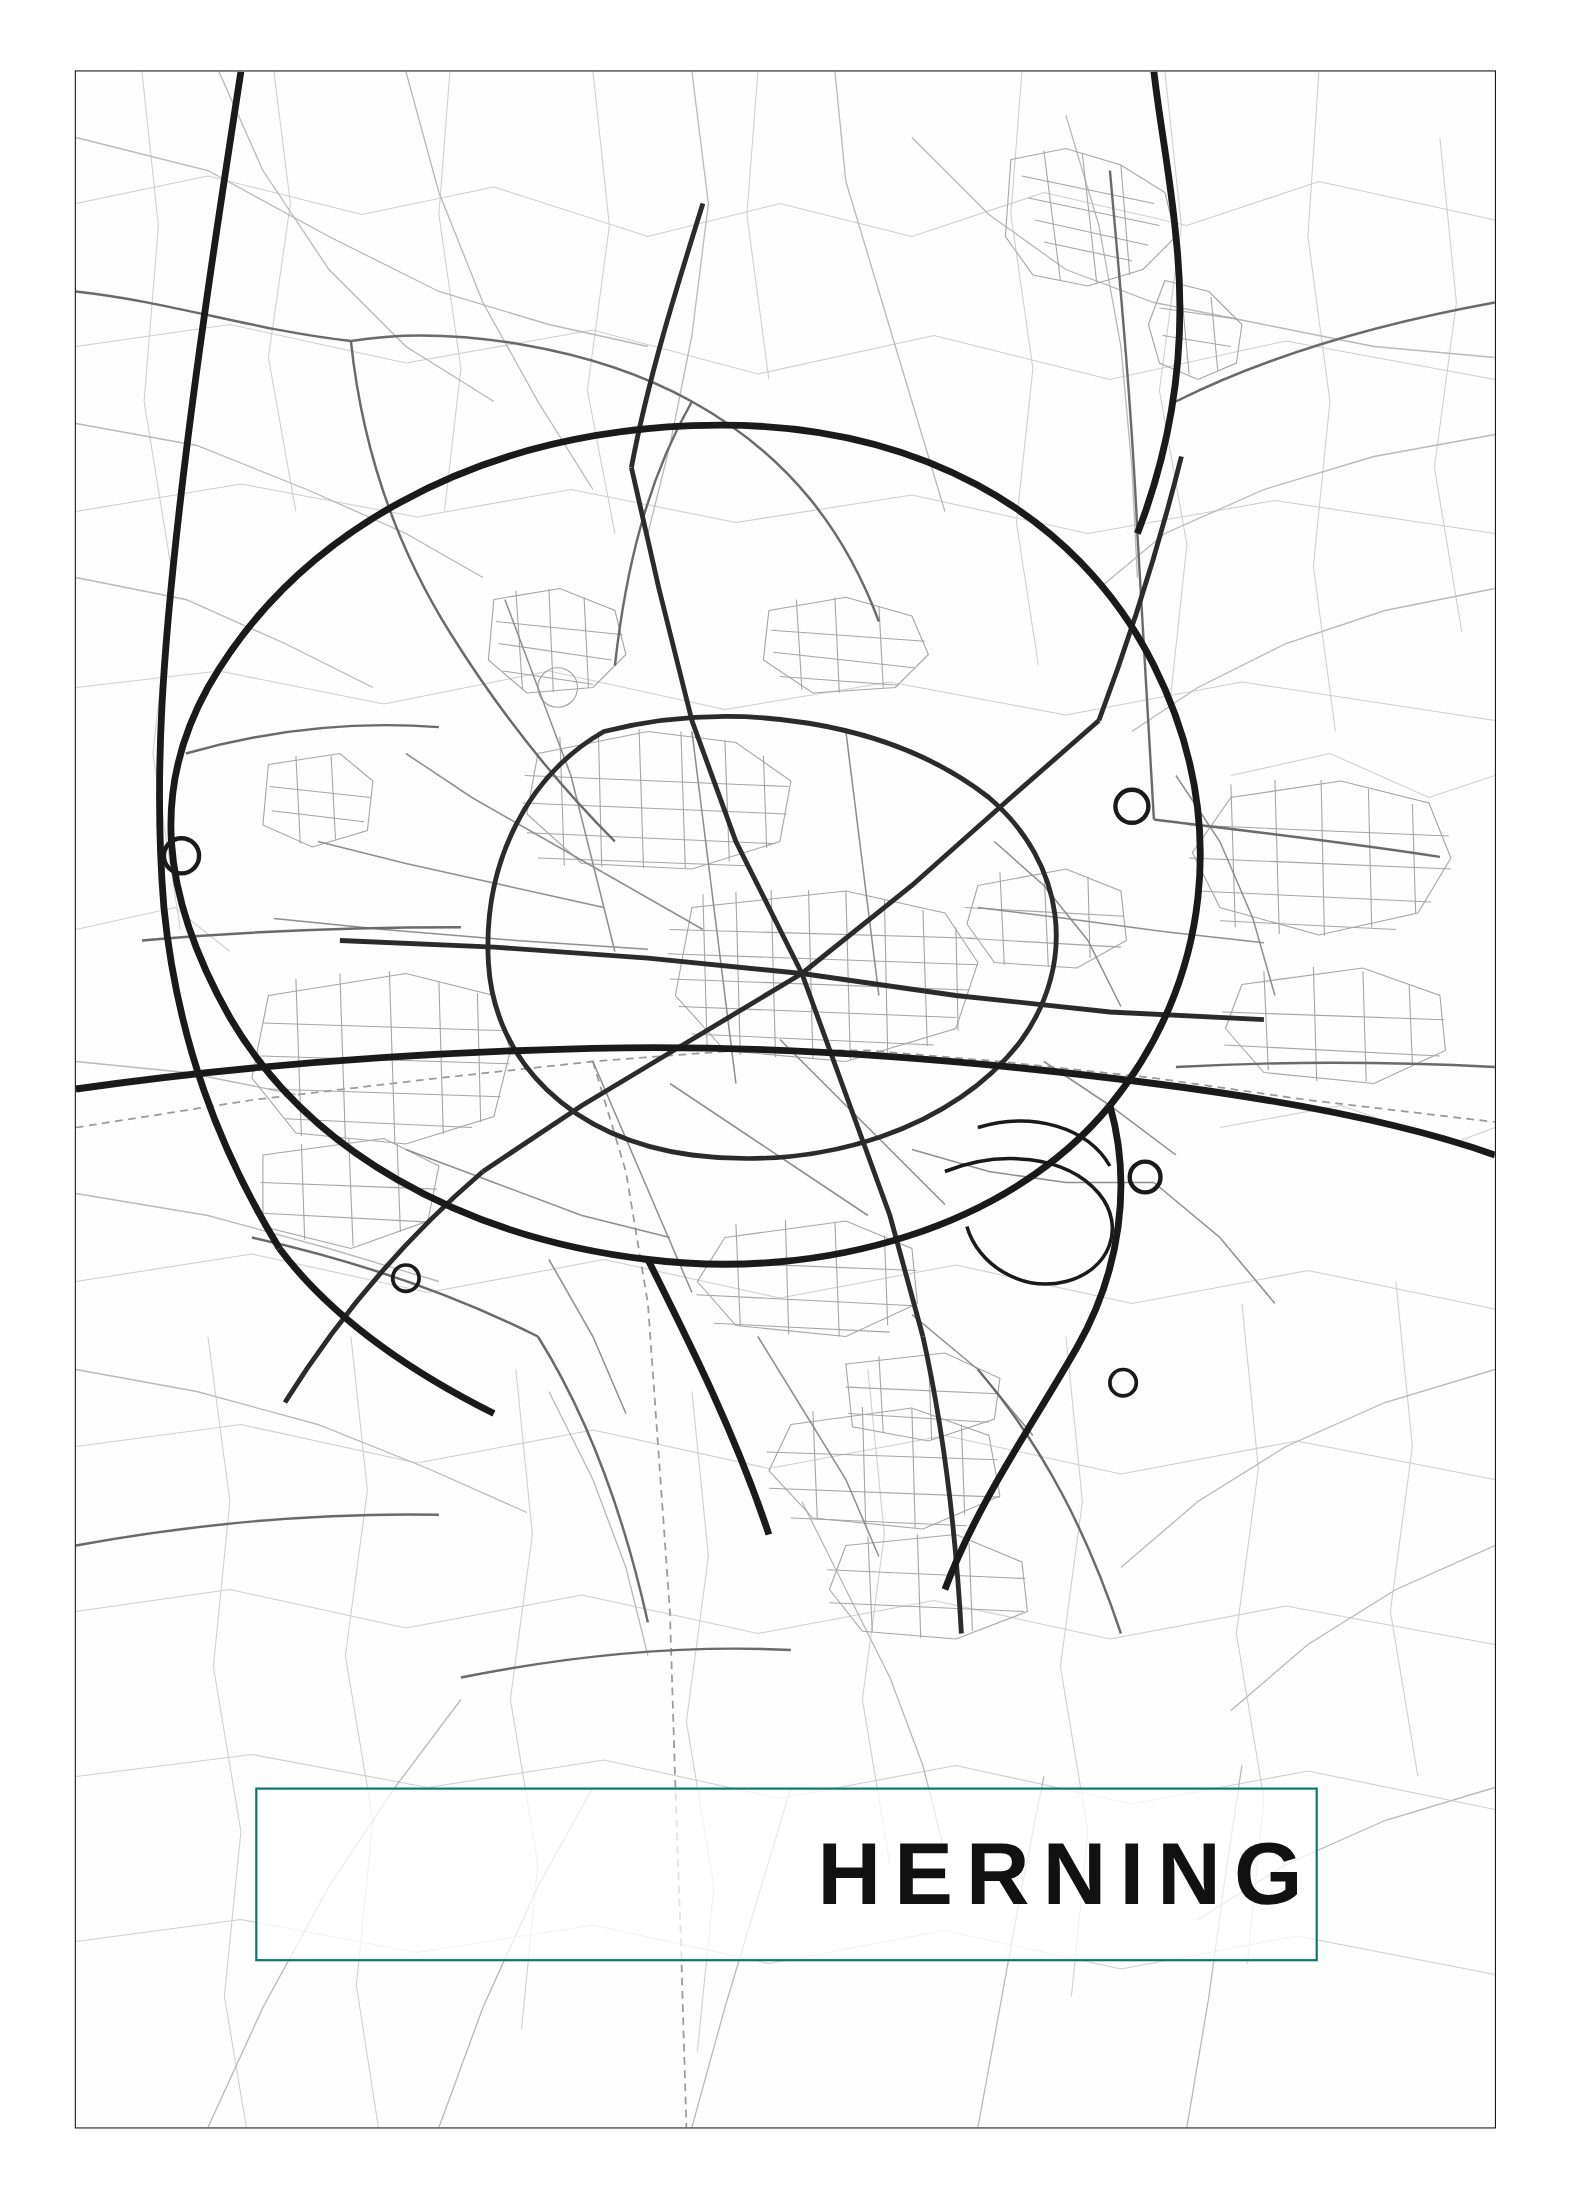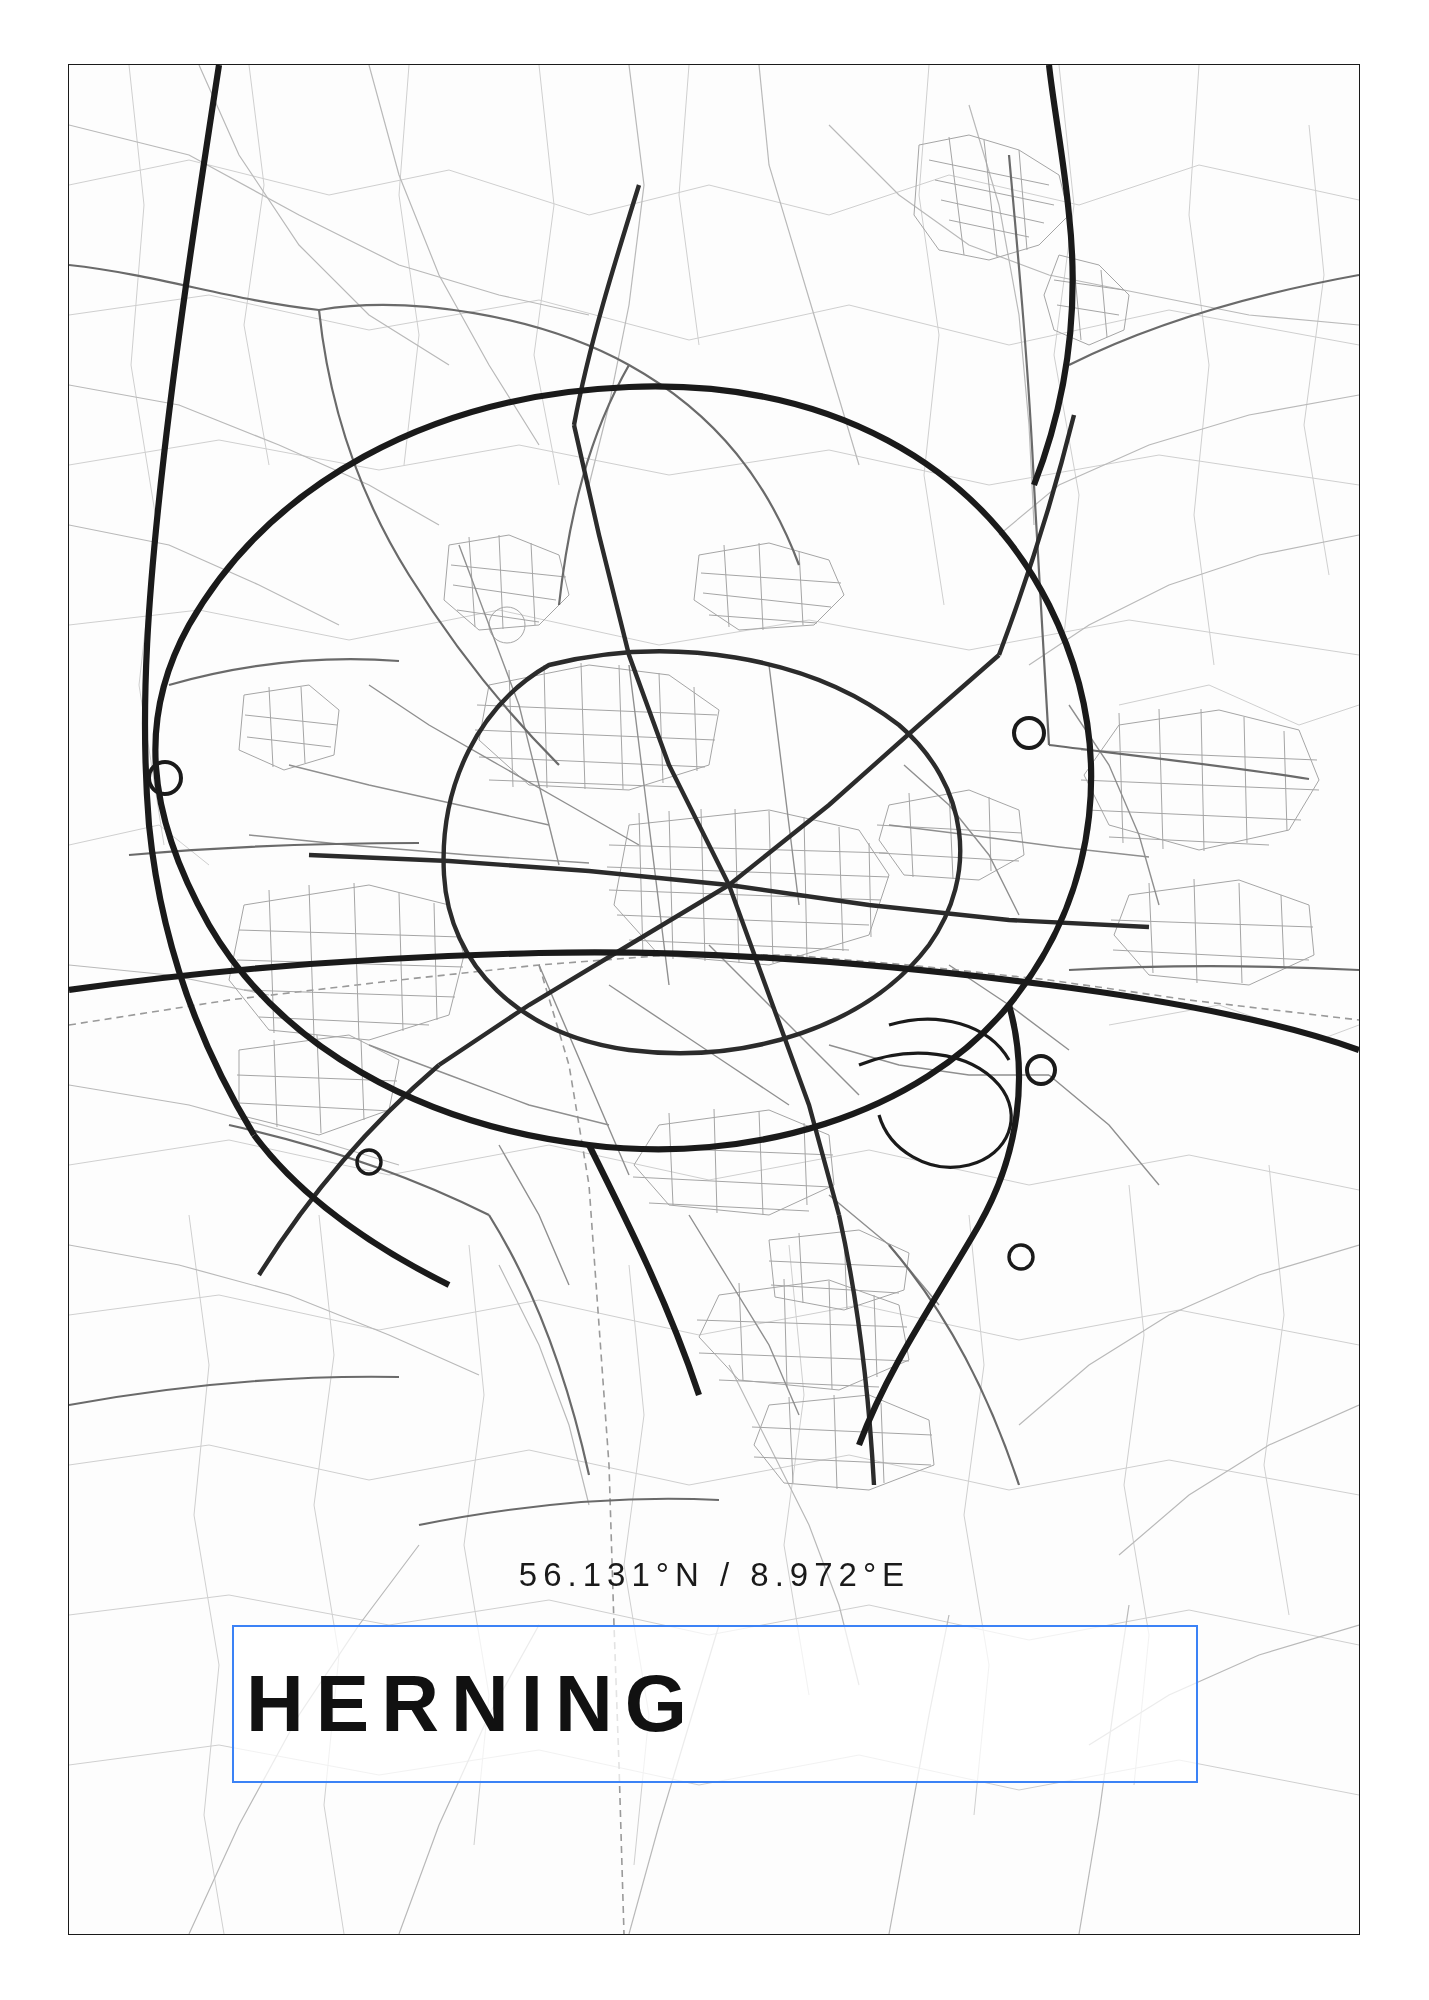--- a/index.html
+++ b/index.html
@@ -65,26 +65,26 @@
     white-space: pre;
   }
 
   
   .title-box {
     position: absolute;
     left: 232px;
     top: 1625px;
     width: 966px;
     height: 158px;
-    border: 2px solid #3b82f6;
+    border: 2px solid #0f766e;
     box-sizing: border-box;
     background: rgba(255,255,255,0.72);
     display: flex;
     align-items: center;
-    justify-content: flex-start;
+    justify-content: flex-end;
   }
   .title-text {
     font-size: 80px;
     font-weight: 700;
     letter-spacing: 12px;
     color: #111111;
     font-family: "Liberation Sans", sans-serif;
     line-height: 1;
     padding-left: 12px;
   }
@@ -347,19 +347,18 @@
         <circle cx="300" cy="1097" r="12" fill="none" stroke="#1a1a1a" stroke-width="3.4"></circle>
         <path d="M790 1000 C 840 980, 900 985, 930 1020 C 955 1050, 940 1090, 900 1100 C 860 1110, 820 1085, 810 1050" fill="none" stroke="#1a1a1a" stroke-width="3.2"></path>
         <path d="M820 960 C 870 945, 920 960, 940 995" fill="none" stroke="#1a1a1a" stroke-width="3.2"></path>
       </g>
 
     </svg>
   </div>
 
   <div class="poster-frame"></div>
 
-  <div class="coords">56.131°N / 8.972°E</div>
 
   <div class="title-box">
     <div class="title-text">HERNING</div>
   </div>
 
 </div>
 
 </body></html>

